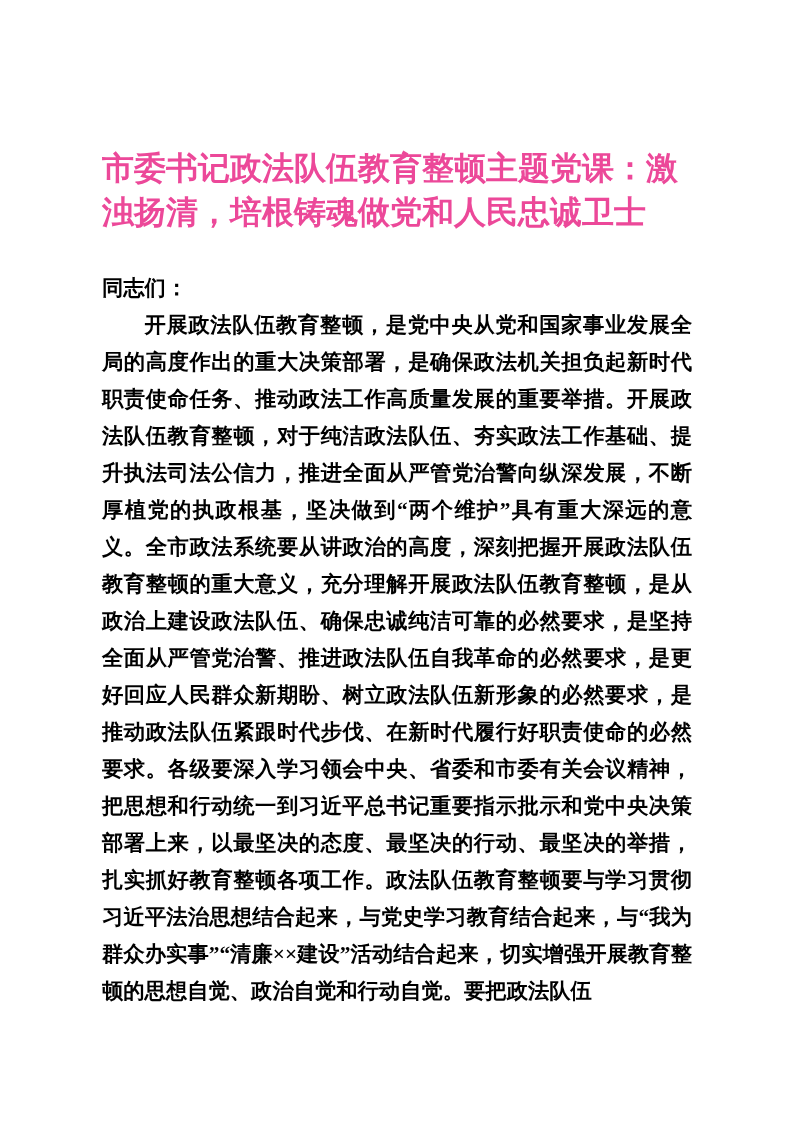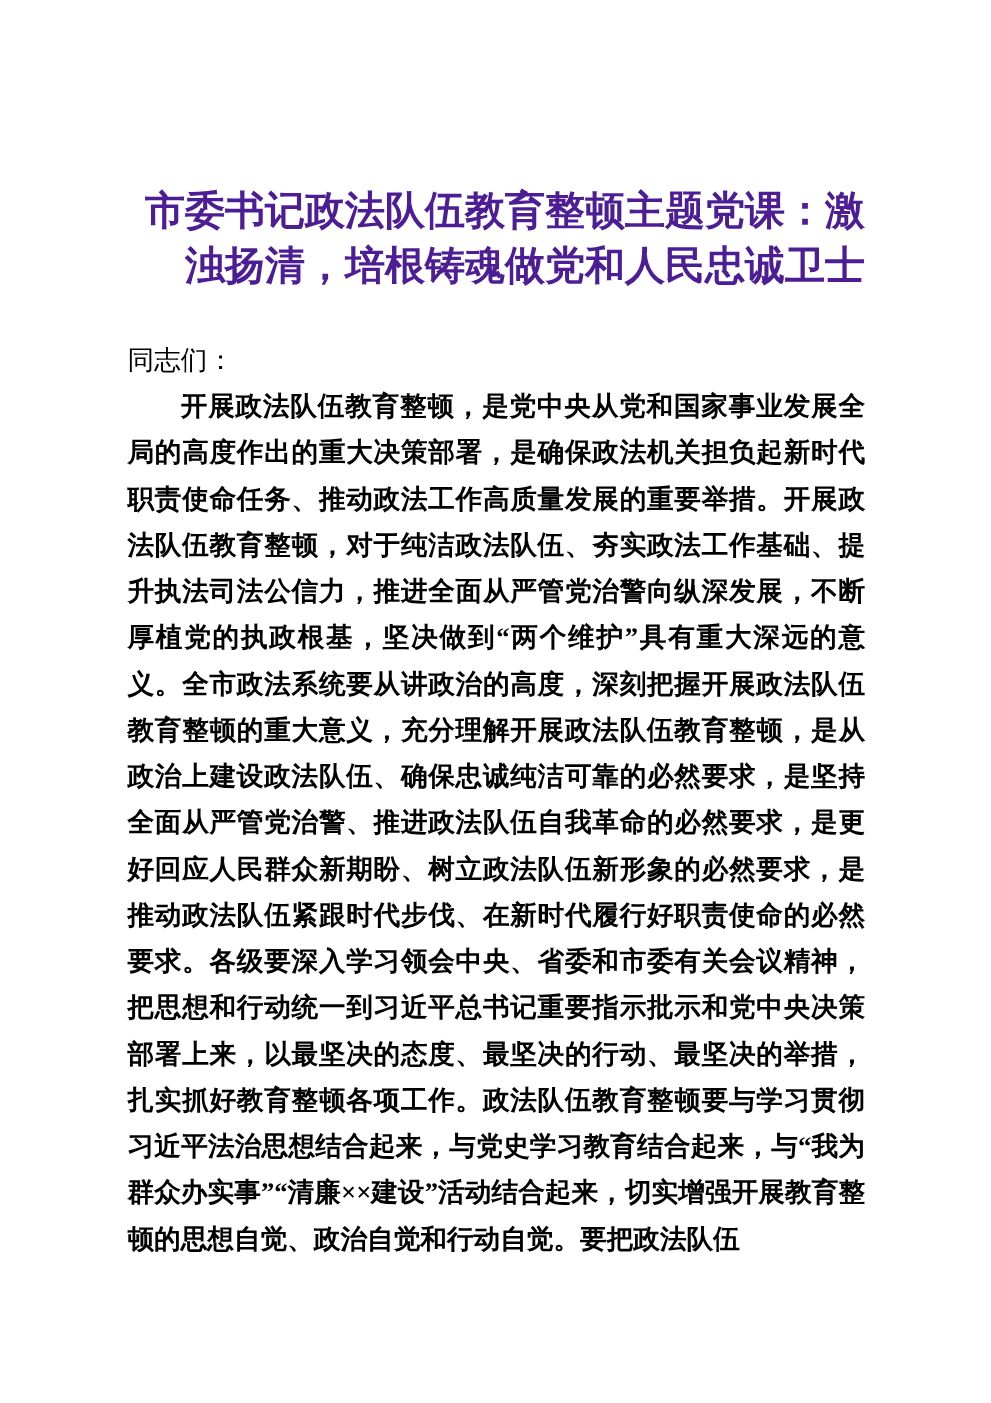--- a/index.html
+++ b/index.html
@@ -16,33 +16,34 @@
     padding: 146px 101px 0 102px;
     overflow: hidden;
     color: #000000;
     font-family: "Liberation Serif", "DejaVu Serif", serif;
   }
   .doc-title {
     margin: 0;
     font-size: 32px;
     font-weight: 700;
     line-height: 44px;
-    text-align: right;
-    color: #4c1d95;
+    text-align: left;
+    color: #ec4899;
     font-family: "Liberation Serif", "DejaVu Serif", serif;
   }
   .doc-body {
     margin-top: 36px;
     font-size: 21.3px;
     line-height: 37px;
     color: #000000;
   }
   .salutation {
     margin: 0;
     text-align: left;
+    font-weight: bold;
   }
   .body-paragraph {
     margin: 0;
     text-indent: 2em;
     text-align: justify;
     text-justify: inter-character;
     font-weight: bold;
   }
 </style>
 </head>

